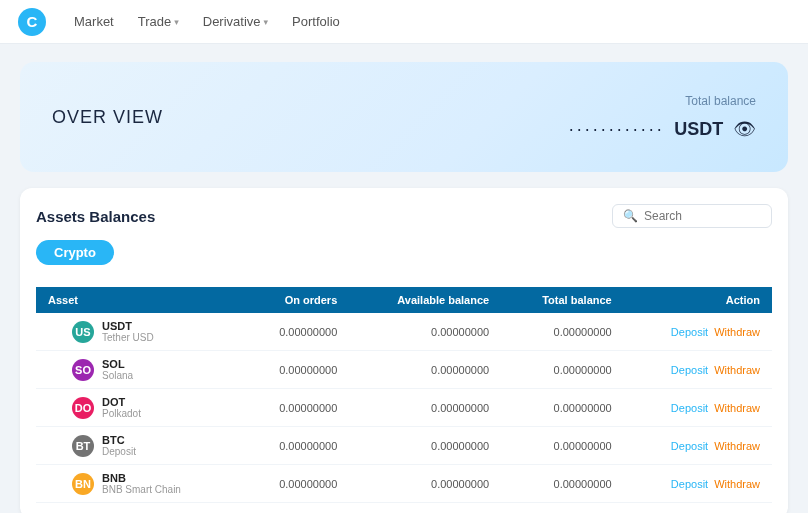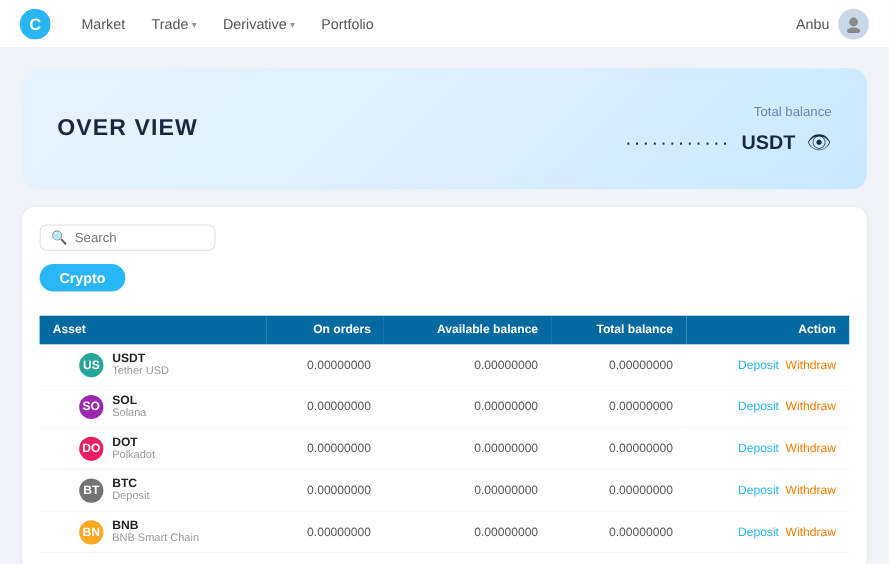--- a/index.html
+++ b/index.html
@@ -10,21 +10,21 @@
     .nav-logo { width: 28px; height: 28px; margin-right: 18px; }
     .nav-links { display: flex; gap: 4px; flex: 1; }
     .nav-link { padding: 6px 10px; font-size: 13px; color: #555; cursor: pointer; border-radius: 4px; display: flex; align-items: center; gap: 3px; }
     .nav-link .chevron { font-size: 9px; color: #999; }
     .nav-user { display: flex; align-items: center; gap: 8px; font-size: 13px; color: #555; cursor: pointer; }
     .nav-avatar { width: 28px; height: 28px; background: #c8d8e8; border-radius: 50%; display: flex; align-items: center; justify-content: center; font-size: 12px; color: #555; }
 
     
     .overview-section { padding: 18px 20px 12px; }
     .overview-card { background: linear-gradient(135deg, #e8f4fd 0%, #daeeff 60%, #c8e8ff 100%); border-radius: 14px; padding: 28px 32px; display: flex; align-items: center; justify-content: space-between; min-height: 110px; }
-    .overview-title { font-size: 21px; font-weight: 700; color: #1a2740; letter-spacing: 1px; }
+    .overview-title { font-size: 18px; font-weight: 400; color: #1a2740; letter-spacing: 1px; }
     .balance-section { text-align: right; }
     .balance-label { font-size: 12px; color: #6688aa; margin-bottom: 10px; }
     .balance-row { display: flex; align-items: center; gap: 10px; justify-content: flex-end; }
     .balance-dots { font-size: 18px; letter-spacing: 2px; color: #1a2740; }
     .balance-currency { font-size: 18px; font-weight: 700; color: #1a2740; }
     .eye-icon { font-size: 18px; color: #1a2740; cursor: pointer; }
 
     
     .assets-section { padding: 4px 20px 16px; }
     .assets-card { background: #fff; border-radius: 12px; padding: 16px; box-shadow: 0 1px 4px rgba(0,0,0,0.06); }
@@ -74,48 +74,40 @@
     <span class="nav-link">
       <span>Trade</span>
       <span class="chevron">▾</span>
     </span>
     <span class="nav-link">
       <span>Derivative</span>
       <span class="chevron">▾</span>
     </span>
     <span class="nav-link">Portfolio</span>
   </div>
-  <div class="nav-user">
-    <span>Anbu</span>
-    <div class="nav-avatar">
-      <svg width="16" height="16" viewBox="0 0 16 16">
-          <circle cx="8" cy="6" r="4" fill="#888"></circle>
-          <ellipse cx="8" cy="14" rx="6" ry="3" fill="#888"></ellipse>
-        </svg>
-    </div>
-  </div>
 </nav>
 
 <div class="overview-section">
   <div class="overview-card">
     <div class="overview-title">OVER VIEW</div>
     <div class="balance-section">
       <div class="balance-label">Total balance</div>
       <div class="balance-row">
         <span class="balance-dots">············</span>
         <span class="balance-currency">USDT</span>
         <span class="eye-icon">👁</span>
       </div>
     </div>
   </div>
 </div>
 
 <div class="assets-section">
   <div class="assets-card">
     <div class="assets-header">
+      <span class="assets-title">Assets Balances</span>
       <div class="search-box">
         <span class="search-icon-char">🔍</span>
         <input type="text" placeholder="Search" style="">
       </div>
     </div>
     <div class="tabs-row">
       <button class="tab-btn active">Crypto</button>
     </div>
     <table class="assets-table">
       <thead>

